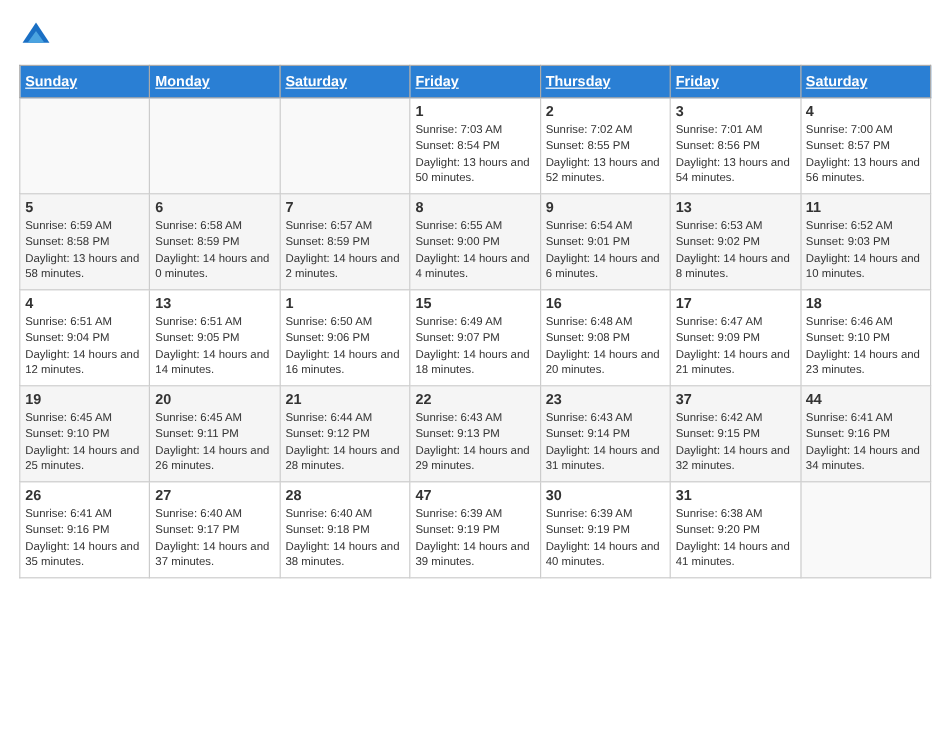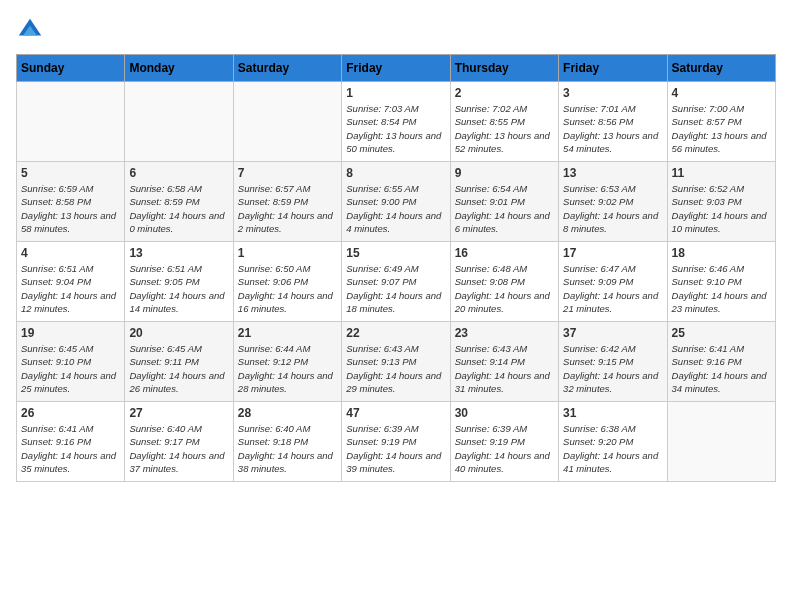--- a/index.html
+++ b/index.html
@@ -47,26 +47,27 @@
       font-size: 14px;
       color: #555;
     }
     table {
       width: 100%;
       border-collapse: collapse;
       table-layout: fixed;
     }
     thead th {
       background-color: #2a7fd4;
-      color: #000000;
+      color: #ffffff;
       font-size: 12px;
       font-weight: bold;
       padding: 6px 4px;
       text-align: left;
       border: 1px solid #aaa;
+      text-decoration: underline;
     }
     tbody td {
       vertical-align: top;
       font-size: 10px;
       color: #333;
       padding: 4px 4px;
       border: 1px solid #ccc;
       height: 80px;
       background: #fff;
     }
@@ -76,21 +77,20 @@
     .day-number {
       font-size: 12px;
       font-weight: bold;
       display: block;
       margin-bottom: 2px;
     }
     .day-info {
       font-size: 9.5px;
       line-height: 1.4;
       color: #333;
-      font-style: italic;
     }
     .empty-cell {
       background: #f9f9f9;
     }
   </style>
 </head>
 <body>
 
 <div class="header">
   <div class="logo">
@@ -221,21 +221,21 @@
         </td>
         <td>
           <span class="day-number">23</span>
           <div class="day-info">Sunrise: 6:43 AM<br>Sunset: 9:14 PM<br>Daylight: 14 hours and 31 minutes.</div>
         </td>
         <td>
           <span class="day-number">37</span>
           <div class="day-info">Sunrise: 6:42 AM<br>Sunset: 9:15 PM<br>Daylight: 14 hours and 32 minutes.</div>
         </td>
         <td>
-          <span class="day-number">25</span>
+          <span class="day-number">44</span>
           <div class="day-info">Sunrise: 6:41 AM<br>Sunset: 9:16 PM<br>Daylight: 14 hours and 34 minutes.</div>
         </td>
       </tr>
       <tr>
         <td>
           <span class="day-number">26</span>
           <div class="day-info">Sunrise: 6:41 AM<br>Sunset: 9:16 PM<br>Daylight: 14 hours and 35 minutes.</div>
         </td>
         <td>
           <span class="day-number">27</span>

